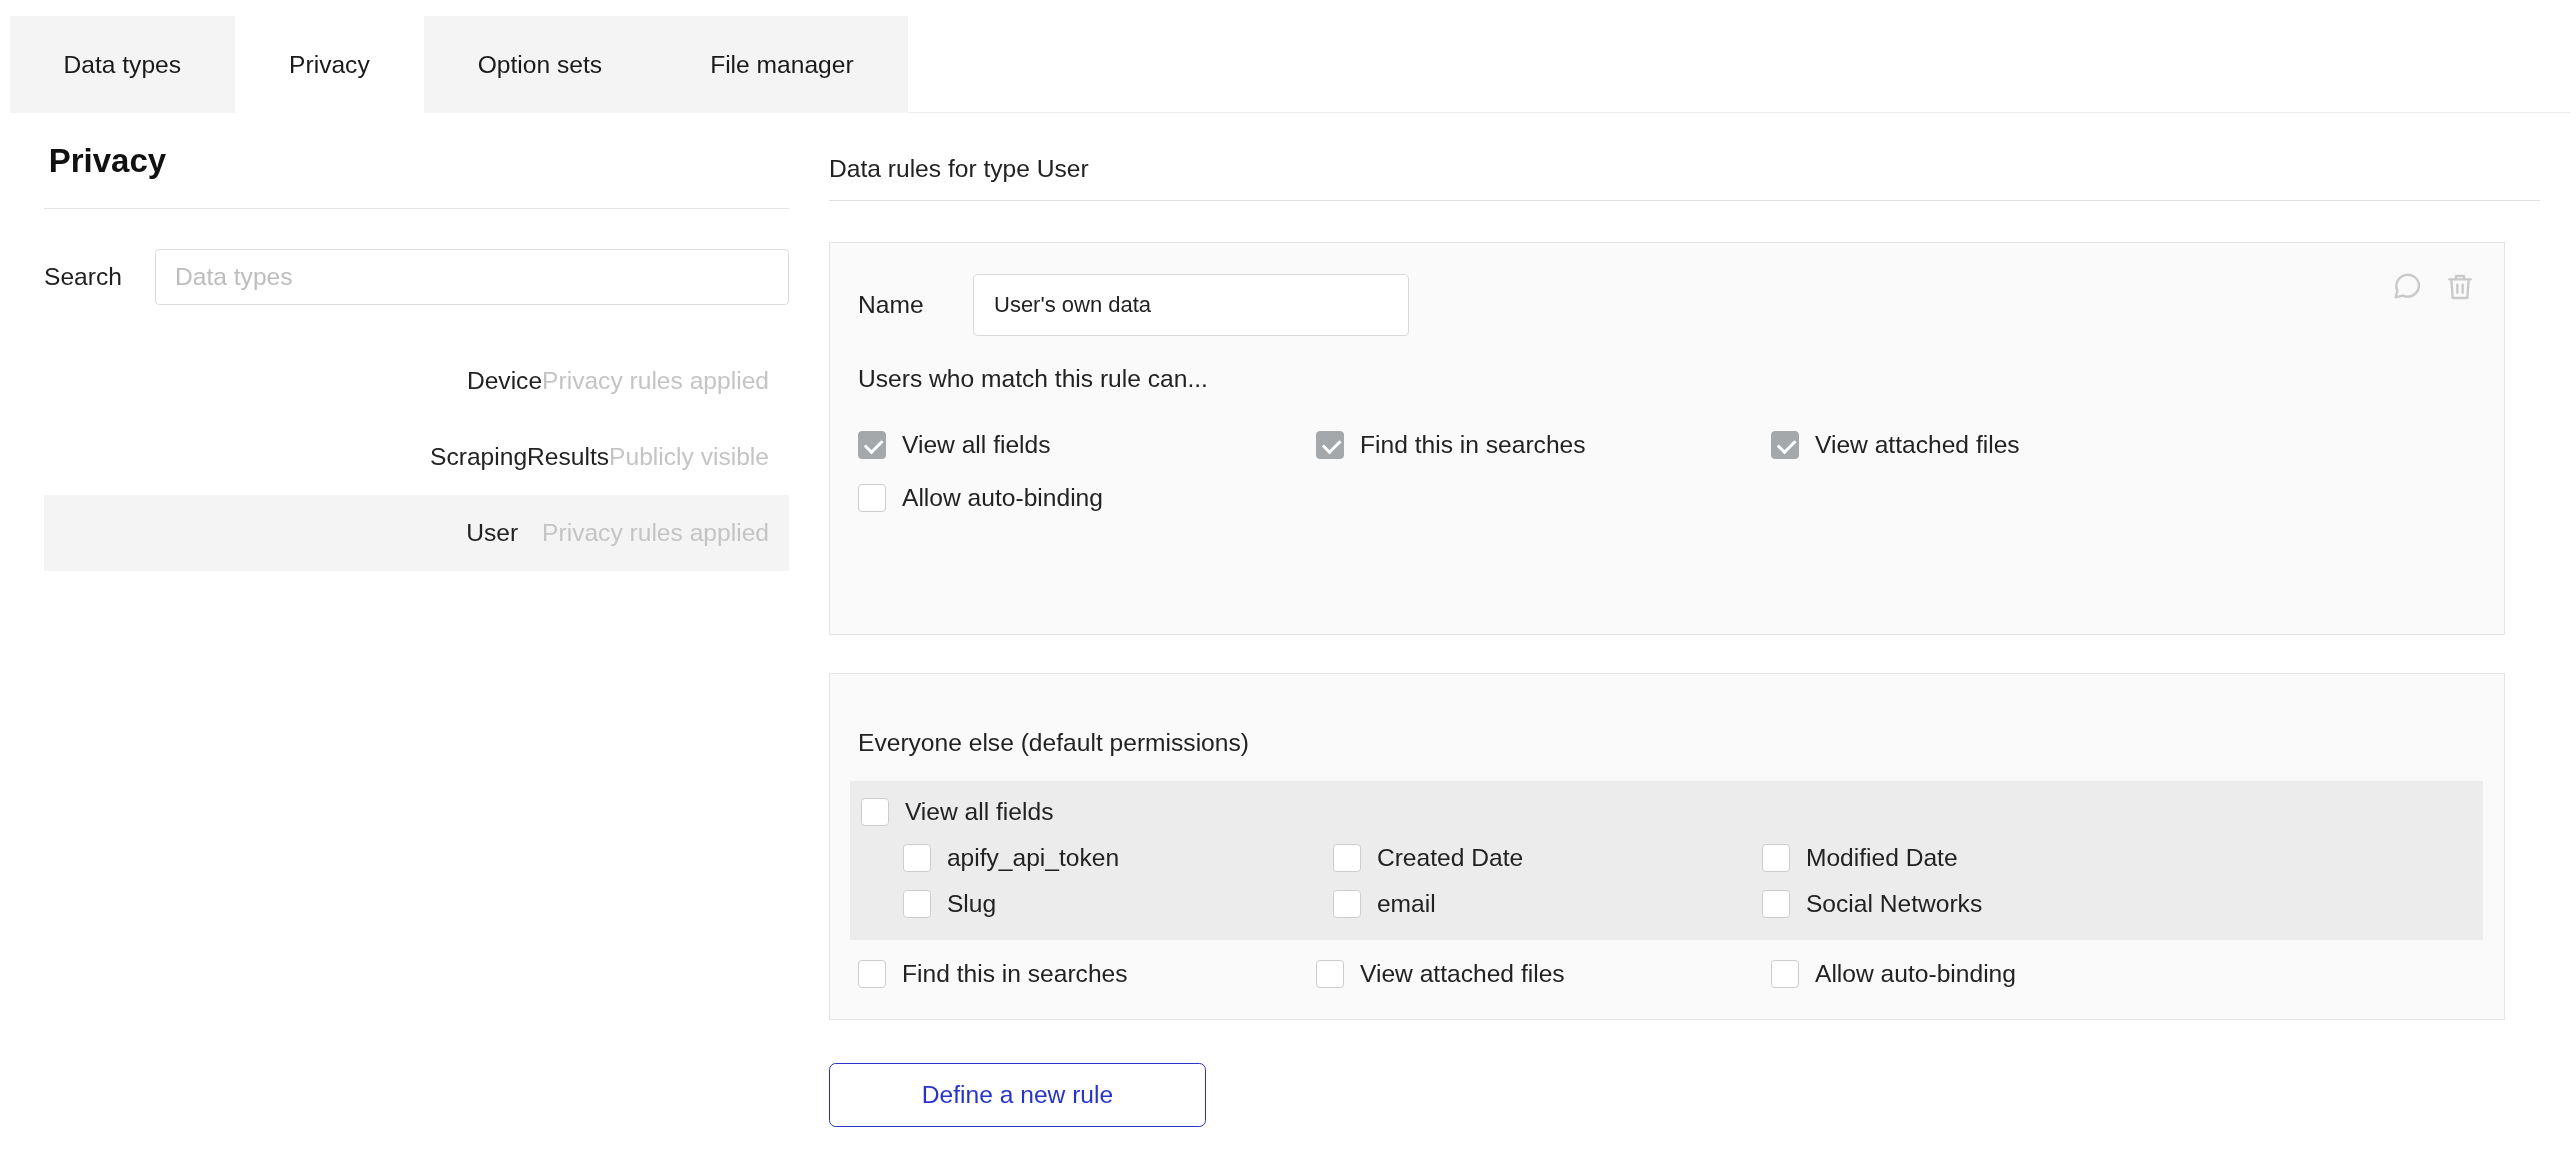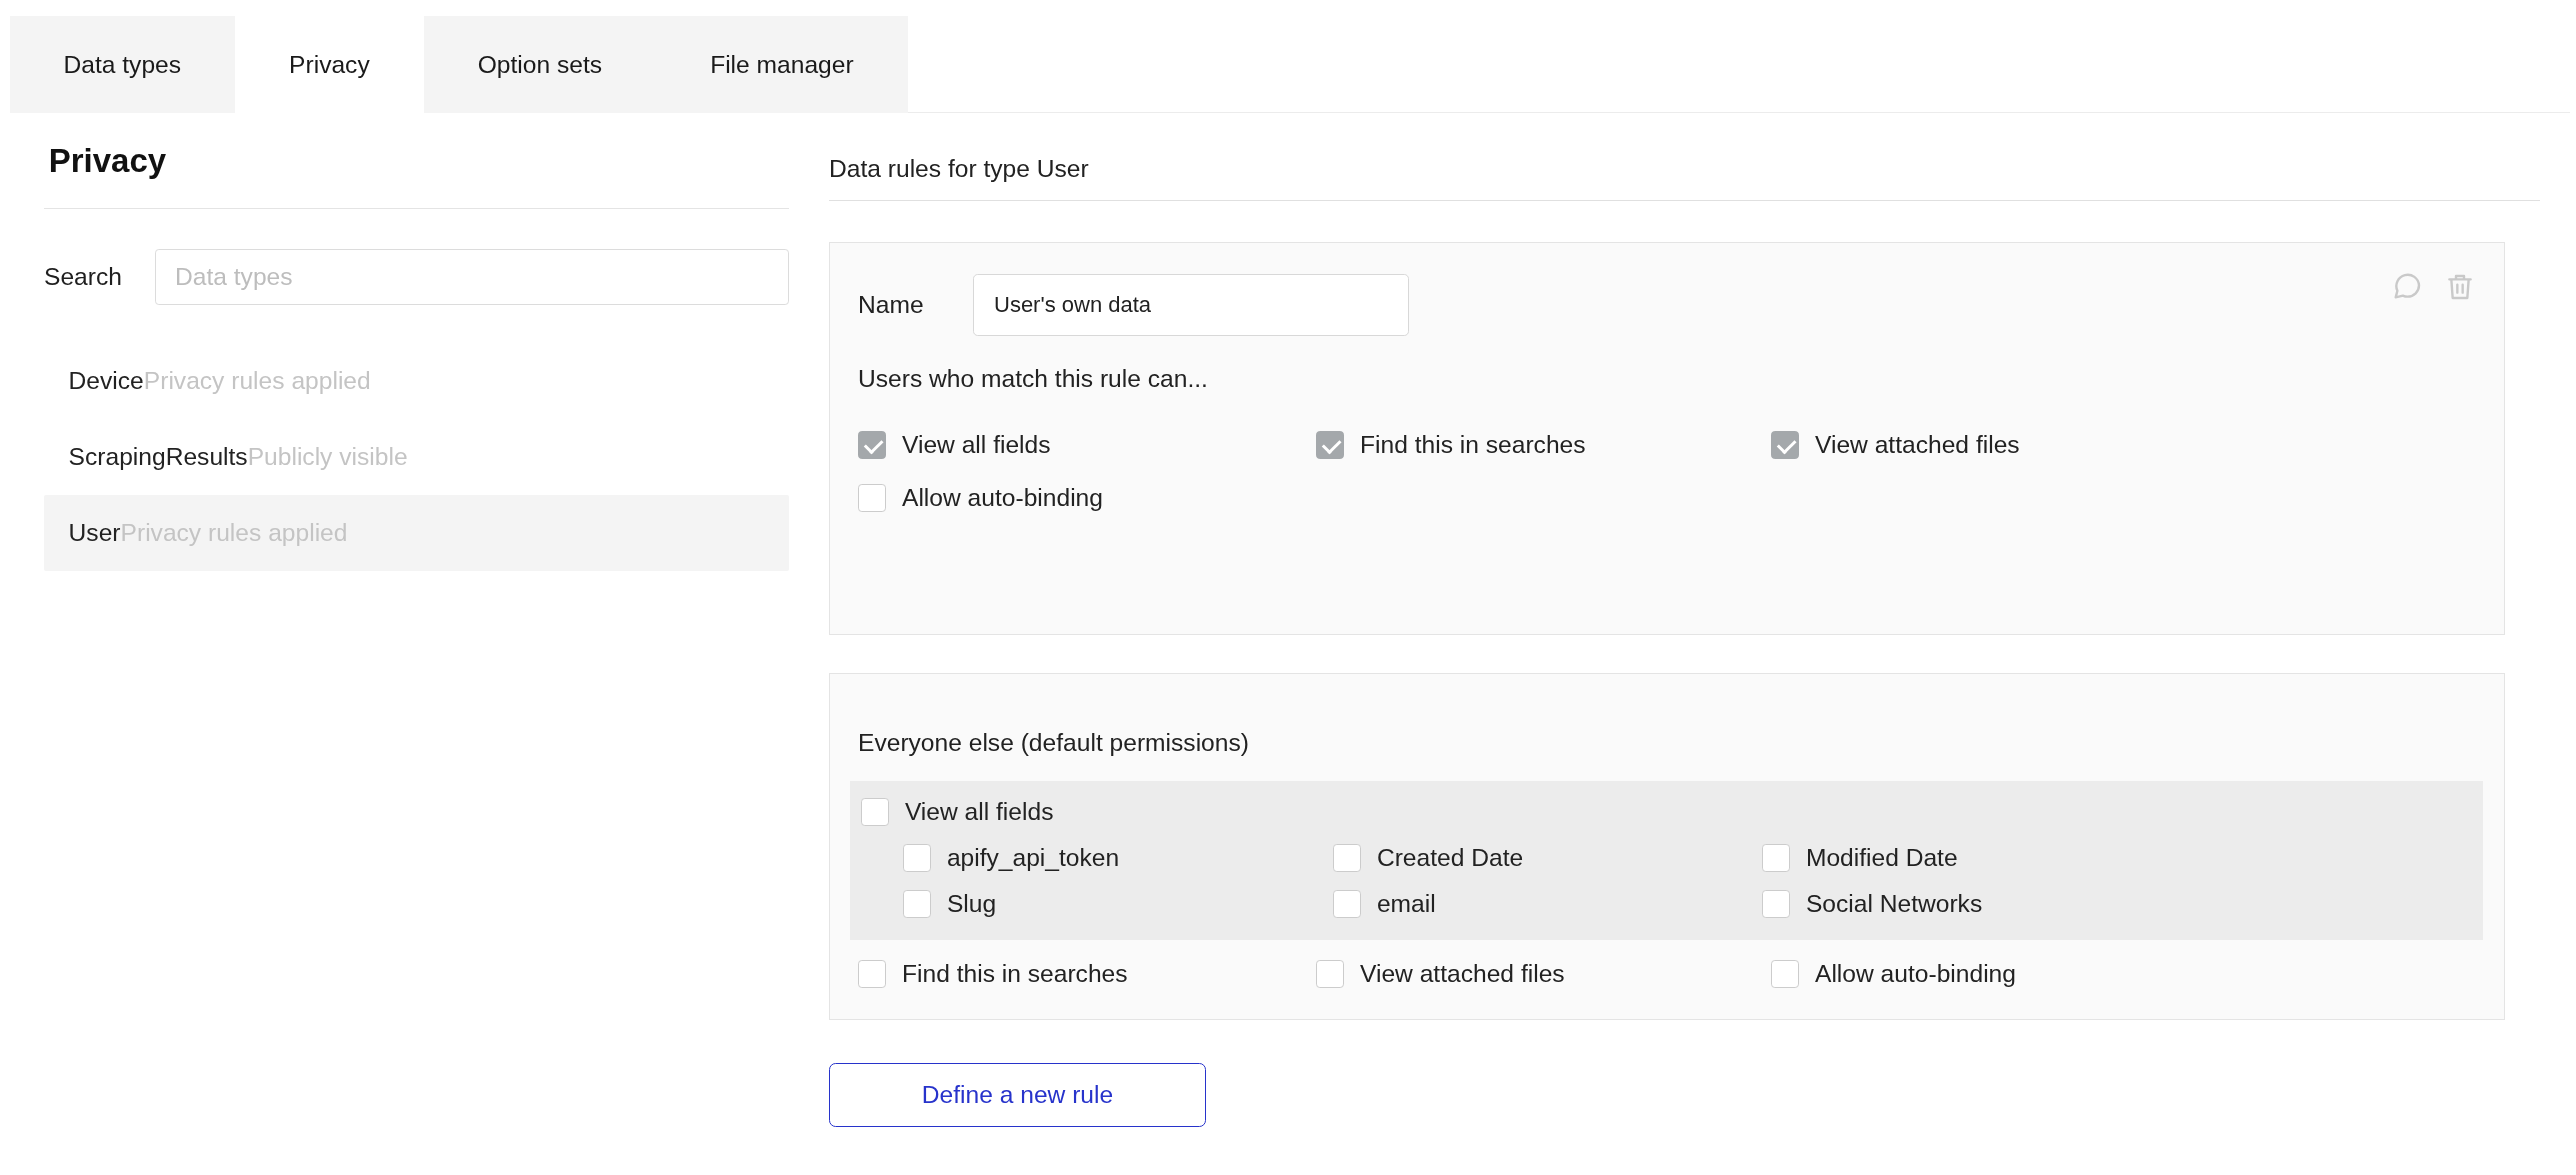--- a/index.html
+++ b/index.html
@@ -14,22 +14,22 @@
 
   
   .sidebar { position:absolute; left:44px; top:142px; width:745px; }
   .sidebar h1 { font-size:33px; font-weight:bold; color:#111; margin-left:4.7px; }
   .sidebar .rule { border:none; border-top:0.9px solid #e4e4e4; margin-top:28px; }
   .search-row { display:flex; align-items:center; margin-top:40px; }
   .search-row .search-label { font-size:24.6px; width:111px; color:#1f1f1f; }
   .search-row input { flex:1; height:56px; border:0.9px solid #dcdcdc; border-radius:3.8px; font-size:24.6px; padding:0 19px; color:#333; outline:none; font-family:"Liberation Sans", sans-serif; }
   .search-row input::placeholder { color:#bdbdbd; }
   .type-list { margin-top:38px; }
-  .type-row { display:flex; justify-content:flex-start; align-items:center; height:76px; padding:0 20px 0 24.6px; cursor:pointer; border-radius:1.9px; }
-  .type-row.selected { background:#f4f4f4; }
+  .type-row { display:flex; justify-content:flex-end; align-items:center; height:76px; padding:0 20px 0 24.6px; cursor:pointer; border-radius:1.9px; }
+  .type-row.selected { background:#f4f4f4;gap:24px; }
   .type-name { font-size:24.6px; color:#222; }
   .type-status { font-size:24.6px; color:#c4c4c4; }
 
   
   .main { position:absolute; left:829px; top:142px; width:1711px; }
   .main-header { font-size:24.6px; color:#222; margin-top:13.2px; }
   .main .rule { border:none; border-top:0.9px solid #e0e0e0; margin-top:17px; }
 
   .card { position:relative; width:1676px; background:#fafafa; border:0.9px solid #e4e4e4; }
   .card1 { margin-top:41px; height:393px; padding:31px 28px 0 28px; }

